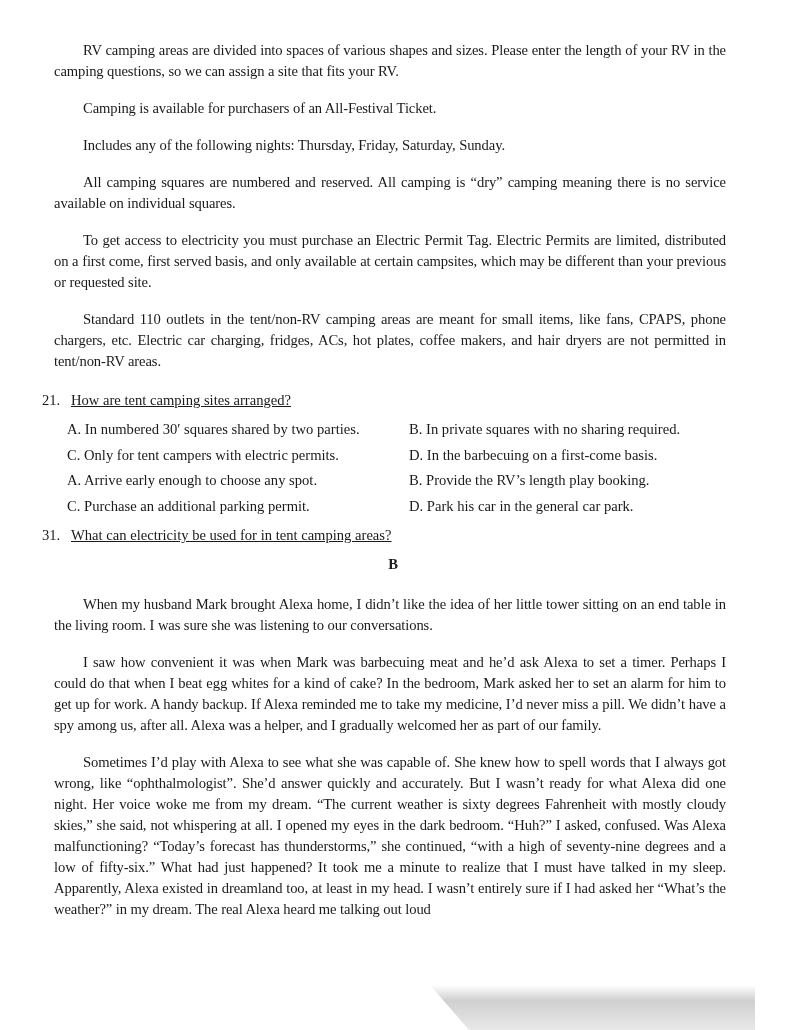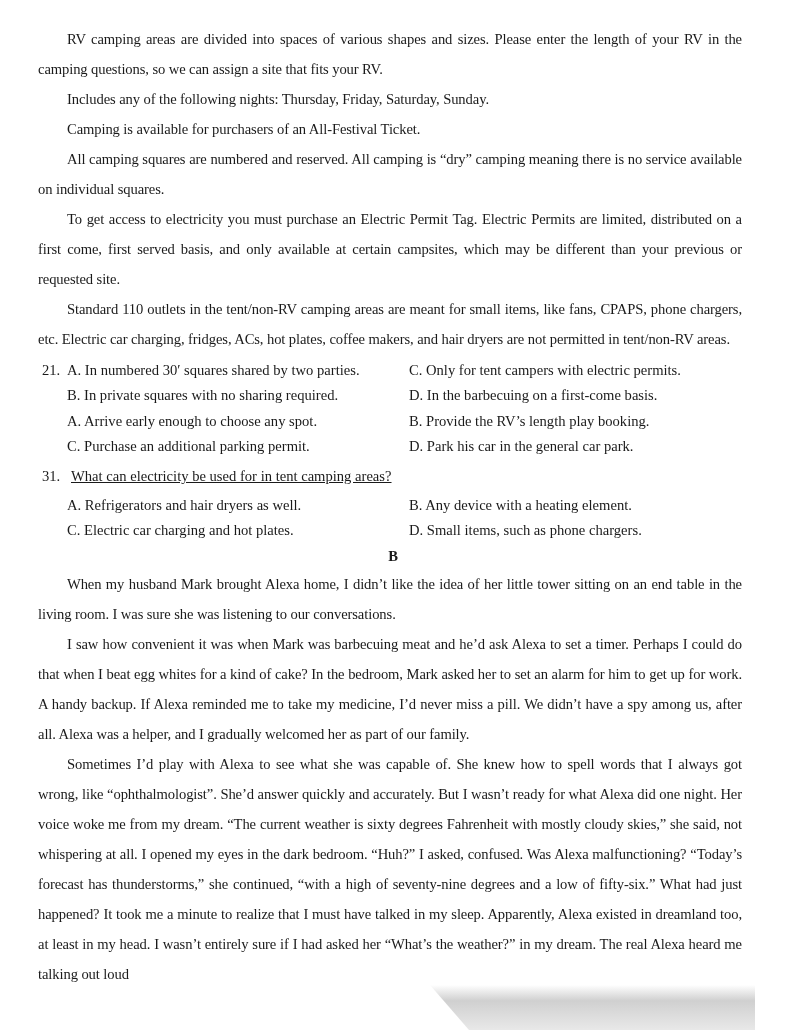--- a/index.html
+++ b/index.html
@@ -4,80 +4,75 @@
 <style>
   html, body { margin: 0; padding: 0; background: #ffffff; }
   body {
     width: 808px; height: 1030px; overflow: hidden; position: relative;
     font-family: "Liberation Serif", "DejaVu Serif", serif;
     color: #1a1a1a;
     font-size: 14.6px;
   }
   .page { position: absolute; left: 38px; top: 24px; width: 704px; }
   .para {
-    margin: 0; text-indent: 29px; line-height: 30px;
+    margin: 16px; text-indent: 29px; line-height: 21px;
     text-align: justify; letter-spacing: -0.1px;
   }
   .q { position: relative; line-height: 25.4px; margin: 4px; padding-left: 29px; text-decoration: underline; }
   .q .num { position: absolute; left: 0; }
   .opts { display: grid; grid-template-columns: 342px 320px; padding-left: 29px; }
   .opt { line-height: 25.4px; white-space: nowrap; }
   .section-title { text-align: center; font-weight: bold; line-height: 25.4px; margin: 0; padding-left: 6px; }
   .fade {
     position: absolute; left: 430px; top: 985px; width: 325px; height: 45px;
     background: linear-gradient(180deg, rgba(255,255,255,0) 0%, rgba(150,150,150,0.45) 35%, rgba(190,190,190,0.35) 100%);
     clip-path: polygon(0 0, 100% 0, 100% 100%, 12% 100%);
     pointer-events: none;
   }
 </style>
 </head>
 <body>
 
 <div class="page">
   <div>
     <p class="para">RV camping areas are divided into spaces of various shapes and sizes. Please enter the length of your RV in the camping questions, so we can assign a site that fits your RV.</p>
+    <p class="para">Camping is available for purchasers of an All-Festival Ticket.</p>
     <p class="para">Includes any of the following nights: Thursday, Friday, Saturday, Sunday.</p>
-    <p class="para">Camping is available for purchasers of an All-Festival Ticket.</p>
     <p class="para">All camping squares are numbered and reserved. All camping is “dry” camping meaning there is no service available on individual squares.</p>
     <p class="para">To get access to electricity you must purchase an Electric Permit Tag. Electric Permits are limited, distributed on a first come, first served basis, and only available at certain campsites, which may be different than your previous or requested site.</p>
     <p class="para">Standard 110 outlets in the tent/non-RV camping areas are meant for small items, like fans, CPAPS, phone chargers, etc. Electric car charging, fridges, ACs, hot plates, coffee makers, and hair dryers are not permitted in tent/non-RV areas.</p>
   </div>
 
   <div>
     <p class="q">
       <span class="num">21.</span>
+      <span>How are tent camping sites arranged?</span>
     </p>
     <div class="opts">
       <span class="opt">A. In numbered 30′ squares shared by two parties.</span>
+      <span class="opt">B. In private squares with no sharing required.</span>
       <span class="opt">C. Only for tent campers with electric permits.</span>
-      <span class="opt">B. In private squares with no sharing required.</span>
       <span class="opt">D. In the barbecuing on a first-come basis.</span>
     </div>
   </div>
 
   <div>
     <div class="opts">
       <span class="opt">A. Arrive early enough to choose any spot.</span>
       <span class="opt">B. Provide the RV’s length play booking.</span>
       <span class="opt">C. Purchase an additional parking permit.</span>
       <span class="opt">D. Park his car in the general car park.</span>
     </div>
   </div>
 
   <div>
     <p class="q">
       <span class="num">31.</span>
       <span>What can electricity be used for in tent camping areas?</span>
     </p>
-    <div class="opts">
-      <span class="opt">A. Refrigerators and hair dryers as well.</span>
-      <span class="opt">B. Any device with a heating element.</span>
-      <span class="opt">C. Electric car charging and hot plates.</span>
-      <span class="opt">D. Small items, such as phone chargers.</span>
-    </div>
   </div>
 
   <p class="section-title">B</p>
 
   <div>
     <p class="para">When my husband Mark brought Alexa home, I didn’t like the idea of her little tower sitting on an end table in the living room. I was sure she was listening to our conversations.</p>
     <p class="para">I saw how convenient it was when Mark was barbecuing meat and he’d ask Alexa to set a timer. Perhaps I could do that when I beat egg whites for a kind of cake? In the bedroom, Mark asked her to set an alarm for him to get up for work. A handy backup. If Alexa reminded me to take my medicine, I’d never miss a pill. We didn’t have a spy among us, after all. Alexa was a helper, and I gradually welcomed her as part of our family.</p>
     <p class="para">Sometimes I’d play with Alexa to see what she was capable of. She knew how to spell words that I always got wrong, like “ophthalmologist”. She’d answer quickly and accurately. But I wasn’t ready for what Alexa did one night. Her voice woke me from my dream. “The current weather is sixty degrees Fahrenheit with mostly cloudy skies,” she said, not whispering at all. I opened my eyes in the dark bedroom. “Huh?” I asked, confused. Was Alexa malfunctioning? “Today’s forecast has thunderstorms,” she continued, “with a high of seventy-nine degrees and a low of fifty-six.” What had just happened? It took me a minute to realize that I must have talked in my sleep. Apparently, Alexa existed in dreamland too, at least in my head. I wasn’t entirely sure if I had asked her “What’s the weather?” in my dream. The real Alexa heard me talking out loud</p>
   </div>
 </div>

